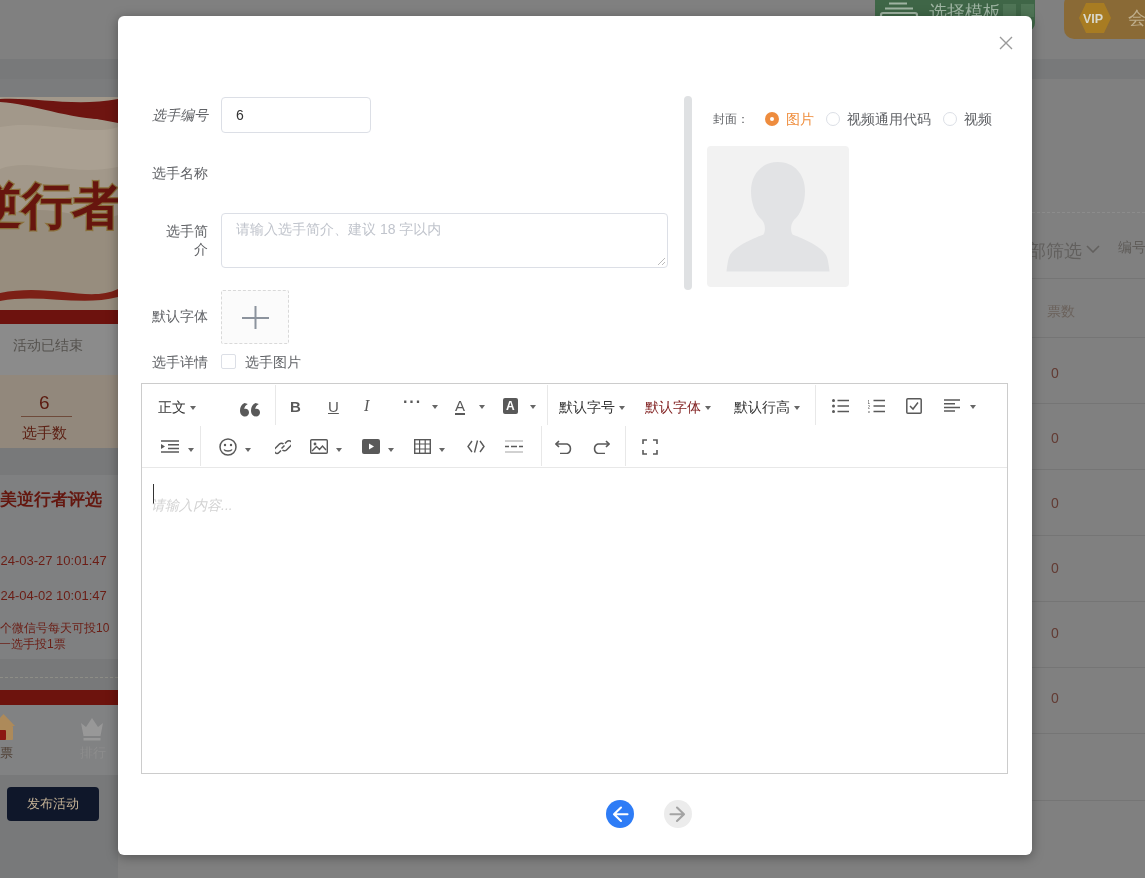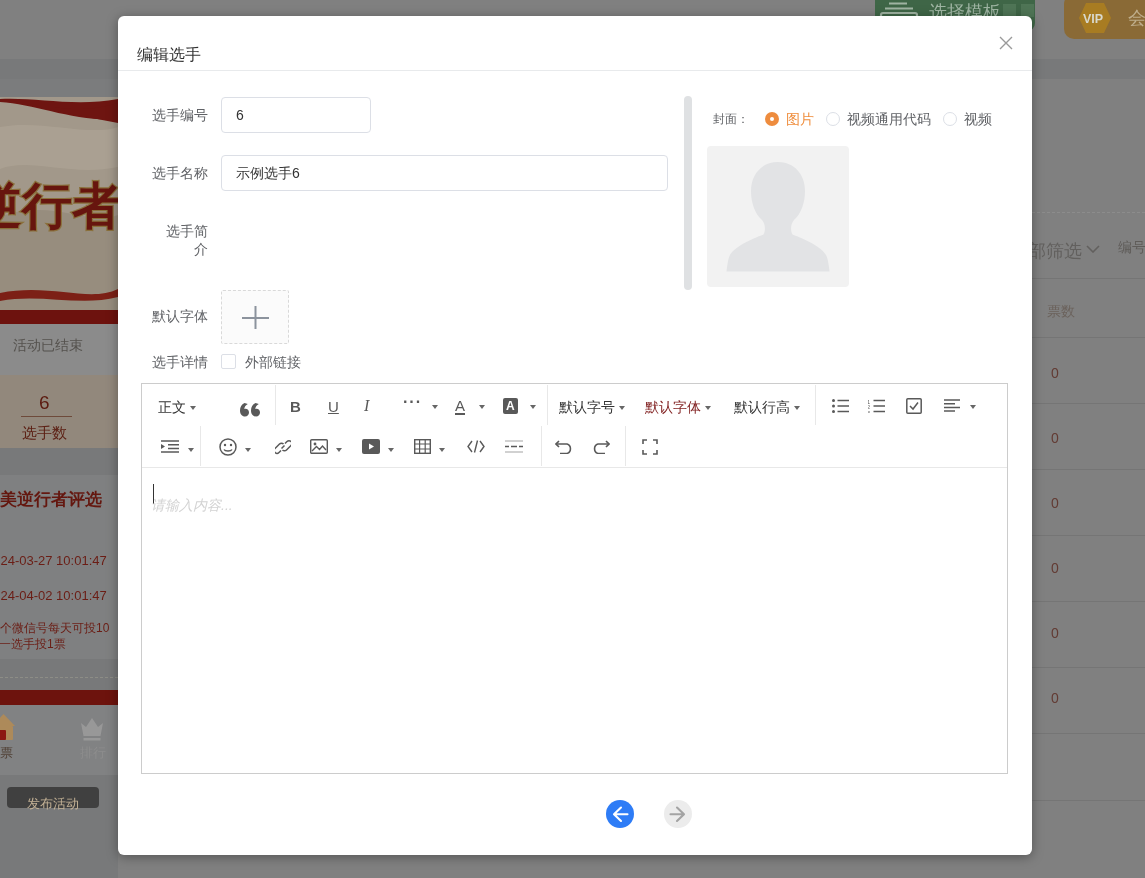--- a/index.html
+++ b/index.html
@@ -74,21 +74,21 @@
     <rect x="3" y="13" width="19" height="14" rx="1" fill="#ad8a5a"></rect>
     <rect x="7" y="17" width="8" height="10" rx="1" fill="#8c1812"></rect>
   </svg>
   <span class="abs" style="left:-13px; top:744px; font-size:13px; color:#514136;">投票</span>
   <svg class="abs" style="left:79px; top:716px;" width="26" height="25" viewBox="0 0 26 25">
     <path d="M2 7 L7 11 L13 2 L19 11 L24 7 L21.5 20 H4.5 Z" fill="#989898"></path>
     <rect x="4.5" y="22" width="17" height="2.5" fill="#989898"></rect>
   </svg>
   <span class="abs" style="left:80px; top:744px; font-size:13px; color:#8d8d8d;">排行</span>
   <div class="abs" style="left:0; top:775px; width:118px; height:103px; background:#78797a;"></div>
-  <div class="abs" style="left:7px; top:787px; width:92px; height:21px; background:#404040; border-radius:4px; text-align:center; line-height:34px; font-size:13px; color:#c3b195;">发布活动</div>
+  <div class="abs" style="left:7px; top:787px; width:92px; height:34px; background:#0f172a; border-radius:4px; text-align:center; line-height:34px; font-size:13px; color:#c3b195;">发布活动</div>
 
   <div class="abs" style="left:875px; top:-10px; width:160px; height:41px; background:#3f6647; border-radius:8px;"></div>
   <svg class="abs" style="left:878px; top:1px;" width="42" height="29" viewBox="0 0 42 29">
     <path d="M11 2.5 H29 M7 7.5 H35" stroke="#9fb3a2" stroke-width="2.2"></path>
     <rect x="3" y="12" width="36" height="16" fill="none" stroke="#9fb3a2" stroke-width="2.2" rx="2"></rect>
     <path d="M8 17 H20 M8 22 H16" stroke="#9fb3a2" stroke-width="1.8"></path>
   </svg>
   <span class="abs" style="left:929px; top:0px; font-size:18px; color:#9fb5a3;">选择模板</span>
   <span class="abs" style="left:1003px; top:4px; width:13px; height:13px; background:#5d8163; opacity:.55;"></span>
   <span class="abs" style="left:1021px; top:4px; width:13px; height:13px; background:#5d8163; opacity:.55;"></span>
@@ -117,47 +117,48 @@
   <div class="abs" style="left:1032px; top:800px; width:113px; height:1px; background:#757575;"></div>
   <span class="abs" style="left:1051px; top:365px; font-size:14px; color:#623a32;">0</span>
   <span class="abs" style="left:1051px; top:430px; font-size:14px; color:#623a32;">0</span>
   <span class="abs" style="left:1051px; top:495px; font-size:14px; color:#623a32;">0</span>
   <span class="abs" style="left:1051px; top:560px; font-size:14px; color:#623a32;">0</span>
   <span class="abs" style="left:1051px; top:625px; font-size:14px; color:#623a32;">0</span>
   <span class="abs" style="left:1051px; top:690px; font-size:14px; color:#623a32;">0</span>
 </div>
 
 <div id="modal">
-  <div id="mhead">
-      <span id="mtitle">编辑选手</span>
-    </div>
   <div id="mclose">
       <svg width="14" height="14" viewBox="0 0 14 14">
         <path d="M1 1 L13 13 M13 1 L1 13" stroke="#9a9a9a" stroke-width="1.4"></path>
       </svg>
     </div>
 
-  <span class="lab" style="top:91px; left:0;">选手编号</span>
+  <span class="lab" style="top:91px; left:0;font-style:italic;">选手编号</span>
   <div class="ipt" style="top:81px; width:150px; height:36px; line-height:34px; padding:0 14px;">6</div>
 
   <span class="lab" style="top:149px; left:0;">选手名称</span>
-  <div class="ipt" style="top:139px; width:447px; height:36px; line-height:34px; padding:0 14px;">示例选手6</div>
 
   <span class="lab" style="top:207px; left:0;padding-left:45px;">选手简介</span>
+  <div class="ipt" style="top:197px; width:447px; height:55px; padding:7px 14px;"><span class="ph">请输入选手简介、建议 18 字以内</span>
+    <svg style="position:absolute; right:1px; bottom:1px;" width="10" height="10" viewBox="0 0 10 10">
+        <path d="M2 9 L9 2 M6 9 L9 6" stroke="#bbb" stroke-width="1"></path>
+      </svg>
+  </div>
 
   <span class="lab" style="top:292px; left:0;">默认字体</span>
   <div style="position:absolute; left:103px; top:274px; width:68px; height:54px; border:1px dashed #d9d9d9; border-radius:2px; background:#fbfbfb;">
     <svg style="position:absolute; left:20px; top:15px;" width="28" height="24" viewBox="0 0 28 24">
         <path d="M0 12 H27 M13.5 0 V23" stroke="#8c939d" stroke-width="2"></path>
       </svg>
   </div>
 
   <span class="lab" style="top:338px; left:0;">选手详情</span>
   <span style="position:absolute; left:103px; top:338px; width:15px; height:15px; border:1px solid #dcdfe6; border-radius:2px; background:#fff;"></span>
-  <span style="position:absolute; left:127px; top:338px; font-size:14px; color:#606266;">外部链接</span>
+  <span style="position:absolute; left:127px; top:338px; font-size:14px; color:#606266;">选手图片</span>
 
   <div style="position:absolute; left:566px; top:80px; width:8px; height:194px; background:#dfe1e3; border-radius:4px;"></div>
 
   <span style="position:absolute; left:595px; top:95px; font-size:12px; color:#606266;">封面：</span>
   <span style="position:absolute; left:647px; top:96px;" id="r1"></span>
   <span style="position:absolute; left:668px; top:95px; font-size:14px; color:#ef8c3a;">图片</span>
   <span style="position:absolute; left:708px; top:96px;" class="rado"></span>
   <span style="position:absolute; left:729px; top:95px; font-size:14px; color:#606266;">视频通用代码</span>
   <span style="position:absolute; left:825px; top:96px;" class="rado"></span>
   <span style="position:absolute; left:846px; top:95px; font-size:14px; color:#606266;">视频</span>

